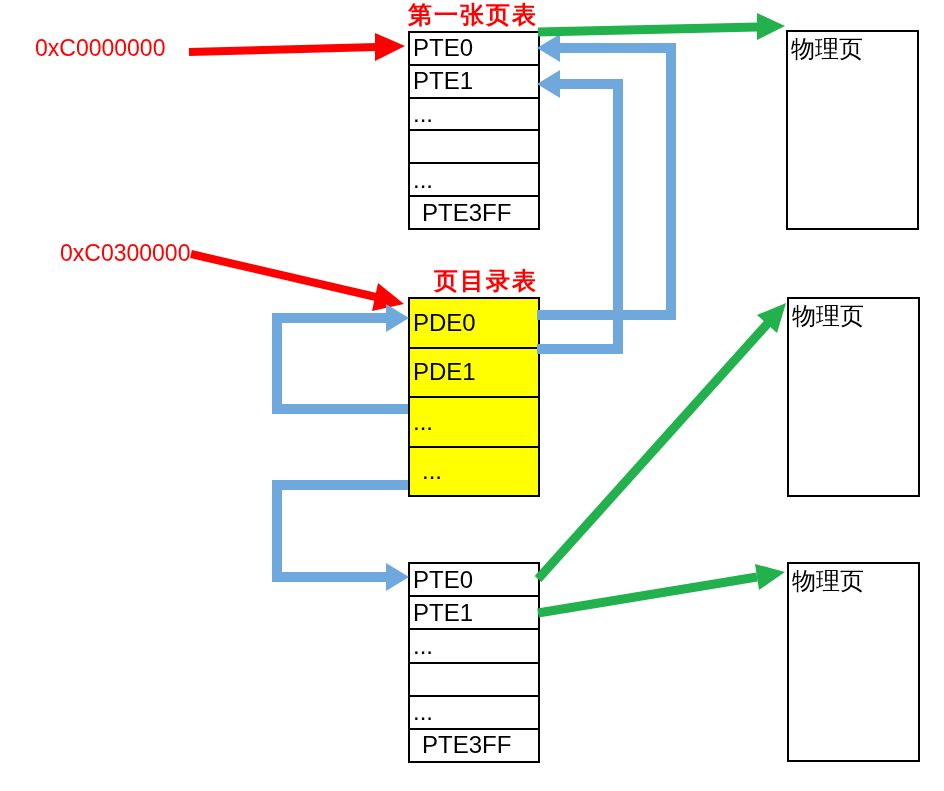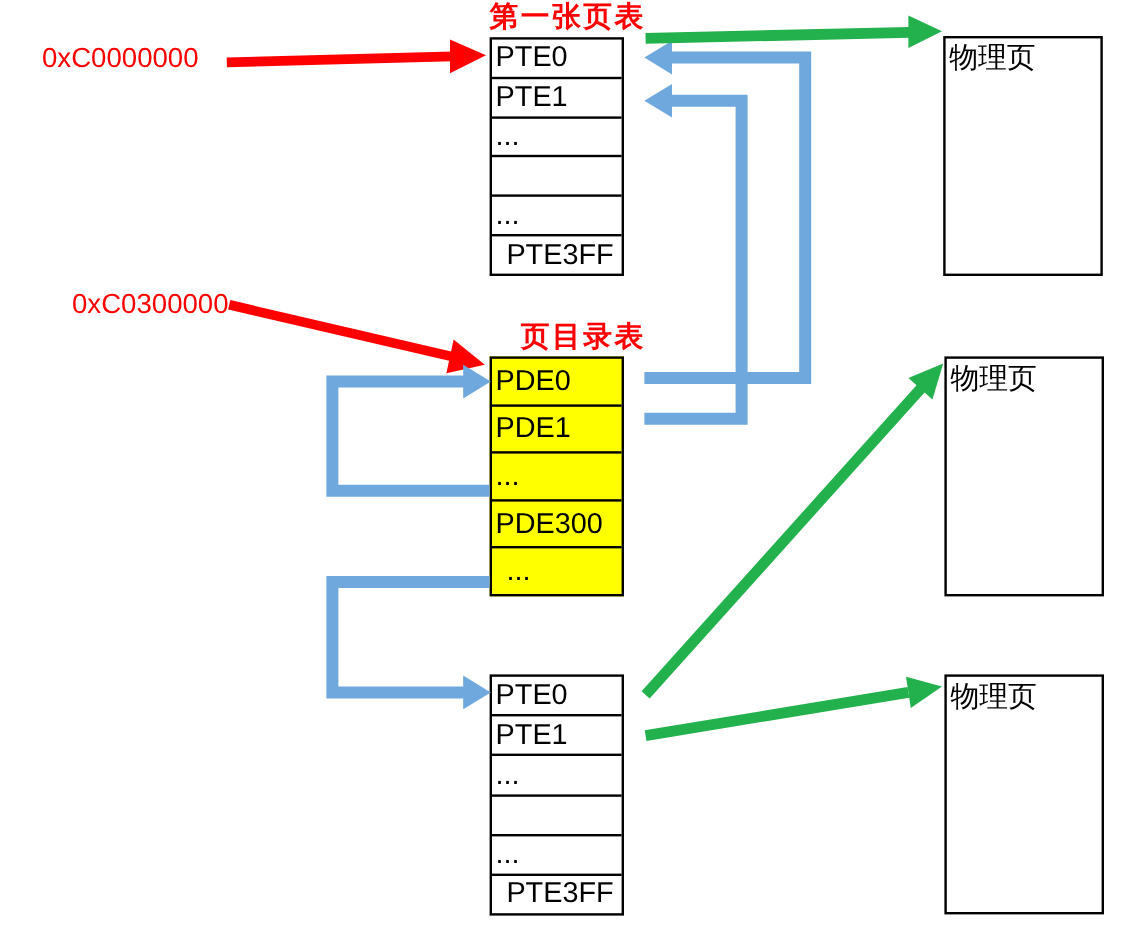--- a/index.html
+++ b/index.html
@@ -51,21 +51,21 @@
     font-weight:bold;
     font-size:24px;
     line-height:1;
     letter-spacing:2px;
     white-space:nowrap;
     z-index:2;
     text-align:center;
   }
   .entry-table{
     position:absolute;
-    width:112px;
+    width:132px;
     height:200px;
     border:2px solid var(--border);
     background:#fff;
     box-sizing:border-box;
     display:flex;
     flex-direction:column;
     z-index:1;
   }
   .entry-table.highlight{background:var(--yellow);justify-content:space-between;}
   .entry-row{
@@ -113,21 +113,20 @@
     <div class="entry-row"></div>
     <div class="entry-row">...</div>
     <div class="entry-row">PTE3FF</div>
   </div>
 
   <div class="table-title" style="left:434px;top:269px;">页目录表</div>
   <div class="entry-table highlight" style="left:408px;top:297px;">
     <div class="entry-row">PDE0</div>
     <div class="entry-row">PDE1</div>
     <div class="entry-row">...</div>
-    <div class="entry-row">PDE300</div>
     <div class="entry-row">...</div>
   </div>
 
   <div class="entry-table" style="left:408px;top:562px;height:201px;">
     <div class="entry-row">PTE0</div>
     <div class="entry-row">PTE1</div>
     <div class="entry-row">...</div>
     <div class="entry-row"></div>
     <div class="entry-row">...</div>
     <div class="entry-row">PTE3FF</div>

